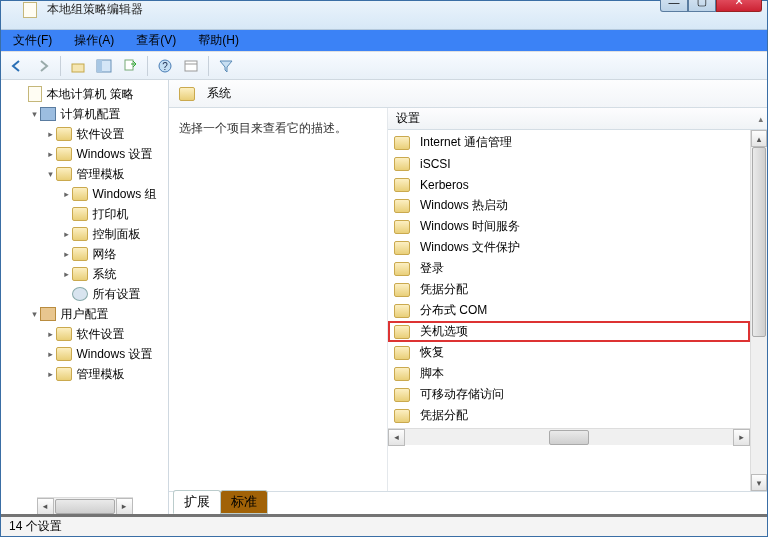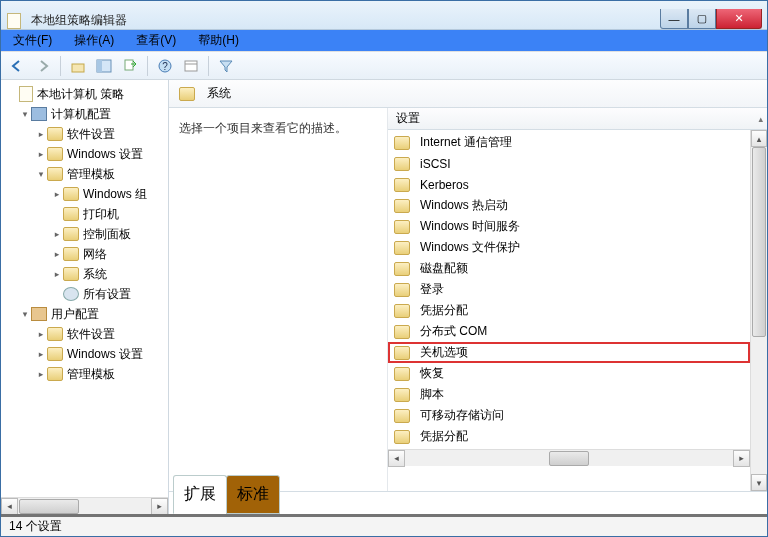--- a/index.html
+++ b/index.html
@@ -1,32 +1,32 @@
 <!DOCTYPE html>
 <html><head>
 <meta charset="utf-8">
 <style>
   * { box-sizing: border-box; margin: 0; padding: 0; }
   body { font-family: "Microsoft YaHei", "Segoe UI", Tahoma, sans-serif; font-size: 12px; background: #fff; overflow: hidden; width: 768px; height: 537px; }
   .window { width: 768px; height: 537px; border: 1px solid #3a6ea5; display: flex; flex-direction: column; background: #fff; }
-  .titlebar { height: 29px; background: linear-gradient(to bottom, #eaf3fb, #d7e8f7); display: flex; align-items: flex-end; justify-content: space-between; padding-left: 6px; border-bottom: 1px solid #b5c9dc; }
+  .titlebar { height: 29px; background: linear-gradient(to bottom, #eaf3fb, #d7e8f7); display: flex; align-items: flex-start; justify-content: space-between; padding-left: 22px; border-bottom: 1px solid #b5c9dc; }
   .titlebar-left { display: flex; align-items: center; gap: 6px; }
   .title-text { color: #222; }
   .win-controls { display: flex; height: 20px; margin-right: 5px; margin-top:-9px;}
   .win-btn { width: 28px; height: 20px; display: flex; align-items: center; justify-content: center; border: 1px solid #5a7ca0; border-top:none; font-size: 11px; }
   .win-min { background: linear-gradient(#dce8f4,#bcd3e8); border-radius: 0 0 0 3px; }
   .win-max { background: linear-gradient(#dce8f4,#bcd3e8); }
   .win-close { background: linear-gradient(#e67,#c23); color:#fff; border-color:#922; width: 46px; border-radius: 0 0 3px 0;}
   .menubar { height: 22px; background: #3b82f6; display: flex; align-items: center; padding: 0 6px; gap: 10px; border-bottom: 1px solid #e0e0e0; }
   .menu-item { padding: 2px 6px; cursor: default; }
   .toolbar { height: 28px; background: linear-gradient(#f8fbff,#e8f0f8); display: flex; align-items: center; padding: 0 4px; gap: 2px; border-bottom: 1px solid #cfd8e0; }
   .tool-btn { width: 24px; height: 24px; display: flex; align-items: center; justify-content: center; border: 1px solid transparent; border-radius: 2px; }
   .tool-sep { width: 1px; height: 20px; background: #c7d0da; margin: 0 3px; }
   .content { flex: 1; display: flex; overflow: hidden; }
-  .tree-pane { width: 168px; border-right: 1px solid #cfd8e0; display: flex; flex-direction: column; background: #fff; }
+  .tree-pane { width: 168px; border-right: 1px solid #cfd8e0; display: flex; flex-direction: column; background: #fff; align-items: center; }
   .tree { flex: 1; overflow: auto; padding: 4px 2px; }
   .tree-row { display: flex; align-items: center; height: 20px; white-space: nowrap; }
   .expander { width: 12px; height: 12px; display: inline-flex; align-items: center; justify-content: center; font-size: 9px; color: #666; cursor: default; }
   .folder-icon { width: 16px; height: 14px; background: linear-gradient(#fcefc2,#e9cf79); border: 1px solid #caa94e; border-radius: 2px; margin-right: 4px; flex-shrink:0;}
   .comp-icon { width: 16px; height: 14px; background: #9cbde0; border: 1px solid #5a7ca0; margin-right: 4px; flex-shrink:0;}
   .gear-icon { width: 16px; height: 14px; background: #d8e4ef; border: 1px solid #8aa; border-radius:50%; margin-right:4px; flex-shrink:0;}
   .doc-icon { width: 14px; height: 16px; background: #fffdf3; border: 1px solid #c5b77a; margin-right: 4px; flex-shrink:0;}
   .tree-label { flex: 1; overflow: hidden; text-overflow: ellipsis; }
   .hscroll-rail { height: 17px; background: #f0f0f0; border-top: 1px solid #ddd; display: flex; align-items: center; }
   .hscroll-btn { width: 17px; height: 17px; background: linear-gradient(#fdfdfd,#e4e4e4); border: 1px solid #bbb; display:flex;align-items:center;justify-content:center;font-size:9px;color:#555;}
@@ -40,21 +40,21 @@
   .list-body { flex: 1; overflow-y: auto; overflow-x: auto; padding: 2px 0; }
   .list-item { display: flex; align-items: center; height: 21px; padding: 0 6px; gap: 6px; white-space: nowrap; }
   .list-item.highlight { outline: 2px solid #d33; outline-offset: -2px; align-items: center; }
   .vscroll { width:17px; background:#f0f0f0; border-left:1px solid #ddd; display:flex; flex-direction:column;}
   .vscroll-btn { height:17px; background:linear-gradient(#fdfdfd,#e4e4e4); border:1px solid #bbb; display:flex;align-items:center;justify-content:center;font-size:9px;color:#555;}
   .vscroll-track { flex:1; position:relative;}
   .vscroll-thumb { position:absolute; left:1px; right:1px; top:0; height:190px; background:linear-gradient(to right,#eaeaea,#cfcfcf); border:1px solid #aaa; border-radius:2px;}
   .list-wrap { flex:1; display:flex; overflow:hidden;}
   .list-body-wrapper { flex:1; overflow:auto;}
   .tabbar { height: 22px; display: flex; align-items: flex-end; padding-left: 4px; background: #fff; border-top:1px solid #fff;}
-  .tab { padding: 8px 10px; border: 1px solid #bcc; border-bottom: 1px solid #fff; background: #fff; border-radius: 3px 3px 0 0; margin-right: -1px; font-size: 16px; }
+  .tab { padding: 2px 10px; border: 1px solid #bcc; border-bottom: 1px solid #fff; background: #fff; border-radius: 3px 3px 0 0; margin-right: -1px; font-size: 13px; }
   .tab.inactive { background: #a16207; border-bottom-color: #bcc; }
   .statusbar { height: 22px; background: #f4f4f4; border-top: 3px solid #737373; display: flex; align-items: center; padding: 0 8px; }
   .row-l0{padding-left:4px}.row-l1{padding-left:16px}.row-l2{padding-left:32px}.row-l3{padding-left:48px}
   .list-bottom-scroll { height:17px; background:#f0f0f0; border-top:1px solid #ddd; display:flex; align-items:center;}
   .corner-up { position:absolute; right:4px; font-size:9px; color:#777;}
 </style>
 </head>
 <body>
 
 <div class="window">
@@ -250,24 +250,20 @@
                   <div class="list-item">
                     <span class="folder-icon"></span>
                     <span>Windows 时间服务</span>
                   </div>
                   <div class="list-item">
                     <span class="folder-icon"></span>
                     <span>Windows 文件保护</span>
                   </div>
                   <div class="list-item">
                     <span class="folder-icon"></span>
-                    <span>磁盘配额</span>
-                  </div>
-                  <div class="list-item">
-                    <span class="folder-icon"></span>
                     <span>登录</span>
                   </div>
                   <div class="list-item">
                     <span class="folder-icon"></span>
                     <span>凭据分配</span>
                   </div>
                   <div class="list-item">
                     <span class="folder-icon"></span>
                     <span>分布式 COM</span>
                   </div>

